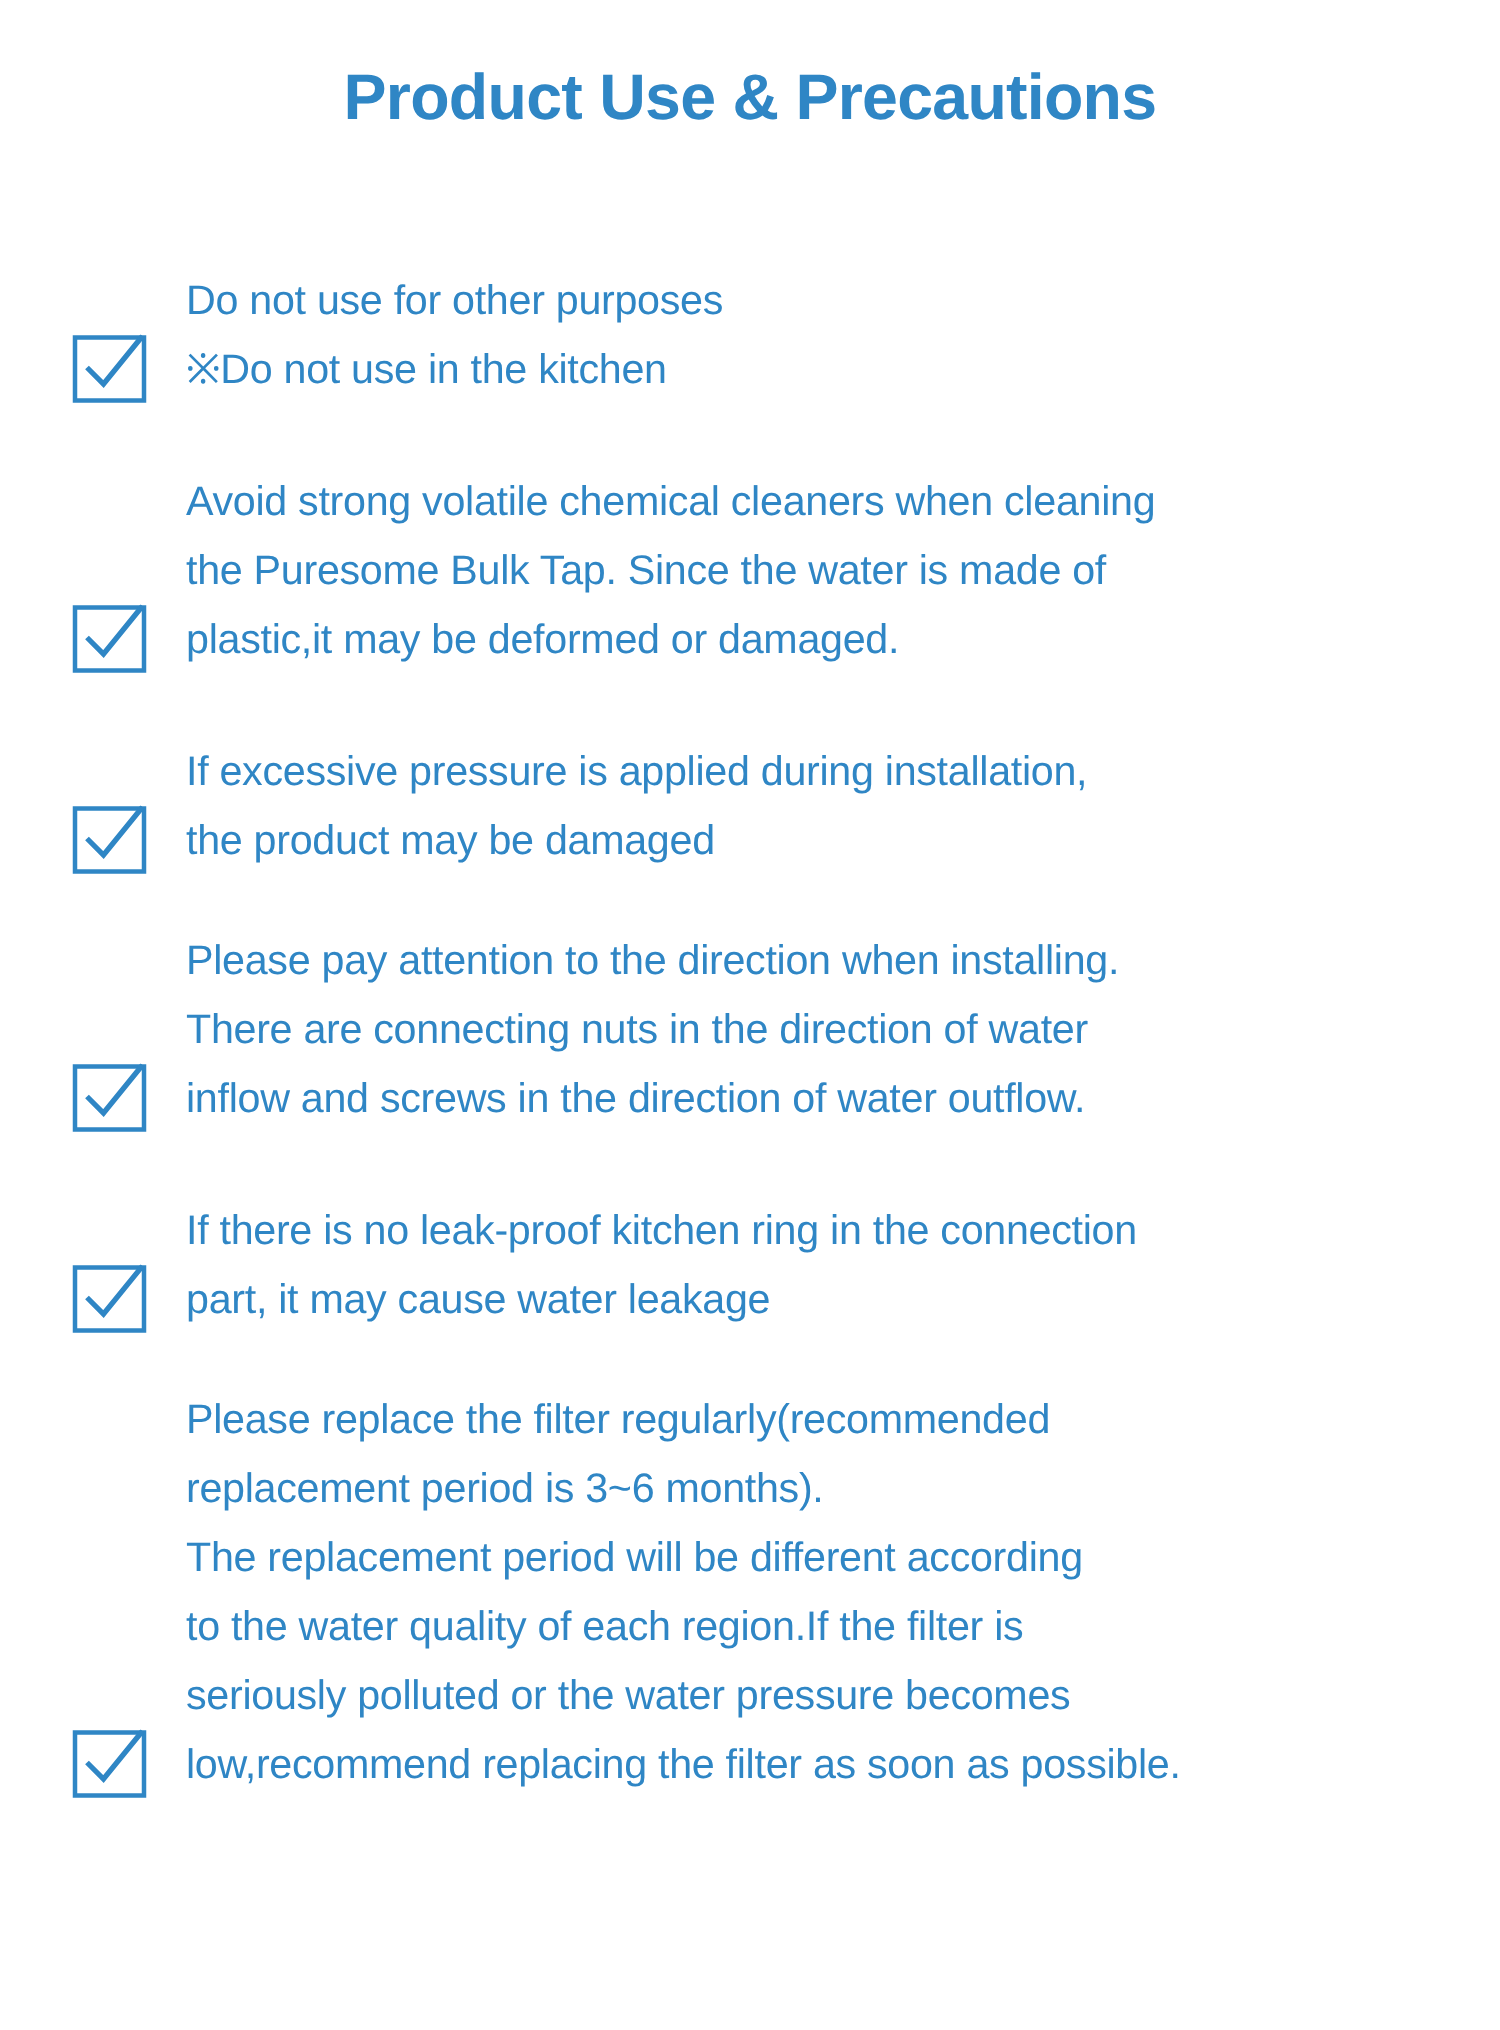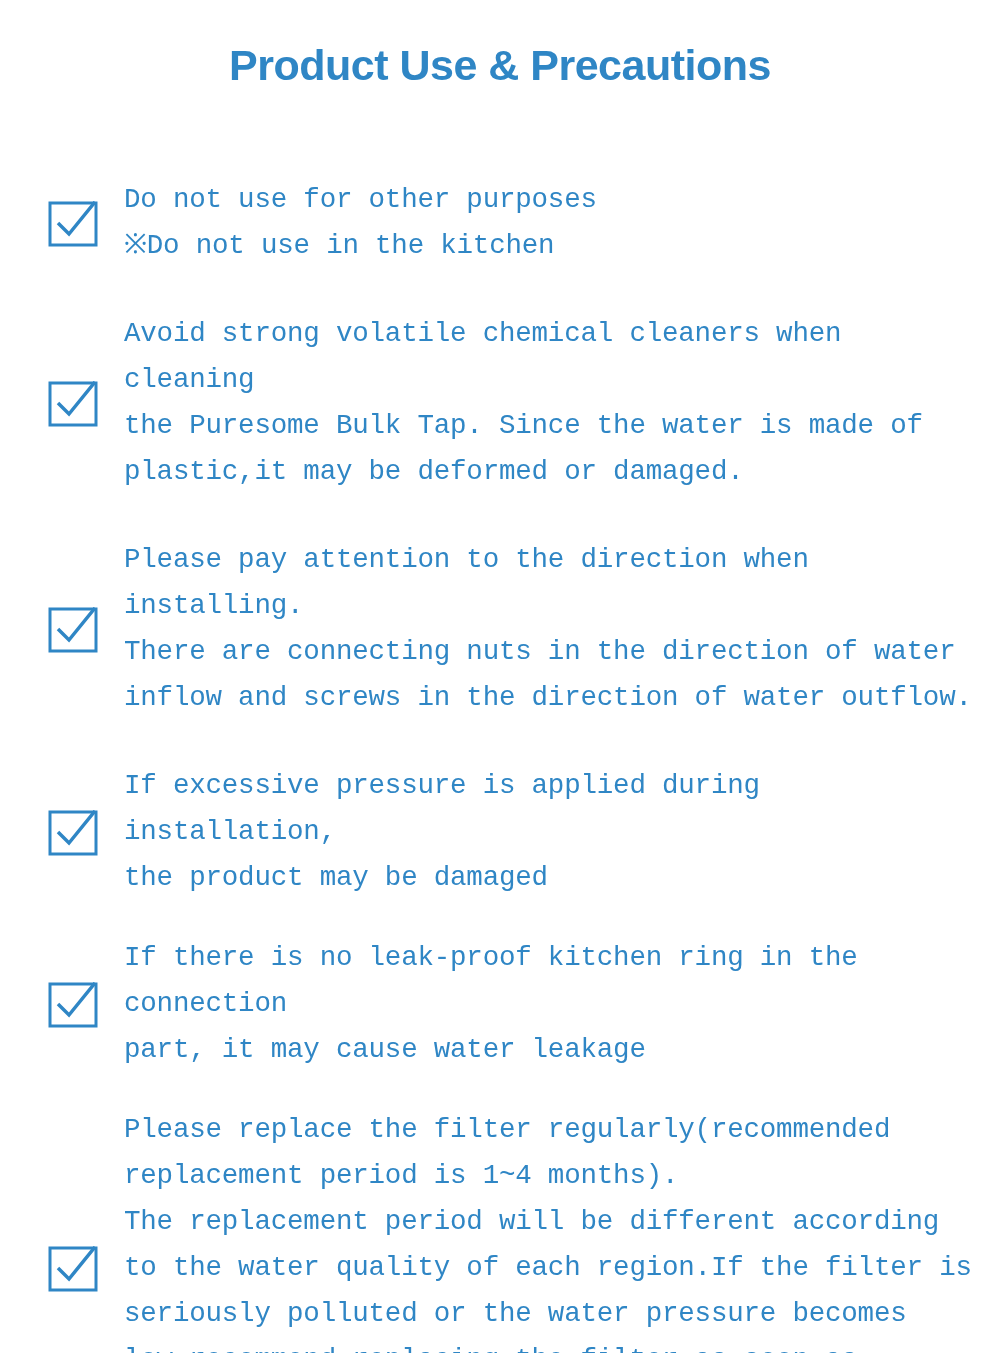--- a/index.html
+++ b/index.html
@@ -29,23 +29,22 @@
     padding-top: 42px;
     line-height: 1.1;
   }
   .list {
     margin-top: 88px;
     padding-left: 48px;
     padding-right: 20px;
   }
   .item {
     display: flex;
-    align-items: center;
+    align-items: flex-end;
     margin-bottom: 42px;
-    font-family: Liberation Mono, monospace;
   }
   .item.tight {
     margin-bottom: 34px;
   }
   .check {
     flex: 0 0 auto;
     width: 50px;
     height: 46px;
     margin-top: 2px;
     margin-right: 26px;
@@ -86,41 +85,41 @@
         <svg width="50" height="46" viewBox="0 0 50 46">
           <rect x="2" y="2" width="46" height="42" fill="none" stroke="#2f86c5" stroke-width="3"></rect>
           <polyline points="10,22 21,33 47,1" fill="none" stroke="#2f86c5" stroke-width="3.5"></polyline>
         </svg>
       </span>
       <span class="text">Avoid strong volatile chemical cleaners when cleaning
 the Puresome Bulk Tap. Since the water is made of
 plastic,it may be deformed or damaged.</span>
     </div>
 
+    <div class="item tight">
+      <span class="check">
+        <svg width="50" height="46" viewBox="0 0 50 46">
+          <rect x="2" y="2" width="46" height="42" fill="none" stroke="#2f86c5" stroke-width="3"></rect>
+          <polyline points="10,22 21,33 47,1" fill="none" stroke="#2f86c5" stroke-width="3.5"></polyline>
+        </svg>
+      </span>
+      <span class="text">If excessive pressure is applied during installation,
+the product may be damaged</span>
+    </div>
+
     <div class="item">
       <span class="check">
         <svg width="50" height="46" viewBox="0 0 50 46">
           <rect x="2" y="2" width="46" height="42" fill="none" stroke="#2f86c5" stroke-width="3"></rect>
           <polyline points="10,22 21,33 47,1" fill="none" stroke="#2f86c5" stroke-width="3.5"></polyline>
         </svg>
       </span>
       <span class="text">Please pay attention to the direction when installing.
 There are connecting nuts in the direction of water
 inflow and screws in the direction of water outflow.</span>
-    </div>
-
-    <div class="item tight">
-      <span class="check">
-        <svg width="50" height="46" viewBox="0 0 50 46">
-          <rect x="2" y="2" width="46" height="42" fill="none" stroke="#2f86c5" stroke-width="3"></rect>
-          <polyline points="10,22 21,33 47,1" fill="none" stroke="#2f86c5" stroke-width="3.5"></polyline>
-        </svg>
-      </span>
-      <span class="text">If excessive pressure is applied during installation,
-the product may be damaged</span>
     </div>
 
     <div class="item tight">
       <span class="check">
         <svg width="50" height="46" viewBox="0 0 50 46">
           <rect x="2" y="2" width="46" height="42" fill="none" stroke="#2f86c5" stroke-width="3"></rect>
           <polyline points="10,22 21,33 47,1" fill="none" stroke="#2f86c5" stroke-width="3.5"></polyline>
         </svg>
       </span>
       <span class="text">If there is no leak-proof kitchen ring in the connection
@@ -128,21 +127,21 @@
     </div>
 
     <div class="item">
       <span class="check">
         <svg width="50" height="46" viewBox="0 0 50 46">
           <rect x="2" y="2" width="46" height="42" fill="none" stroke="#2f86c5" stroke-width="3"></rect>
           <polyline points="10,22 21,33 47,1" fill="none" stroke="#2f86c5" stroke-width="3.5"></polyline>
         </svg>
       </span>
       <span class="text">Please replace the filter regularly(recommended
-replacement period is 1~4 months).
+replacement period is 3~6 months).
 The replacement period will be different according
 to the water quality of each region.If the filter is
 seriously polluted or the water pressure becomes
 low,recommend replacing the filter as soon as possible.</span>
     </div>
 
   </div>
 </div>
 
 </body></html>

